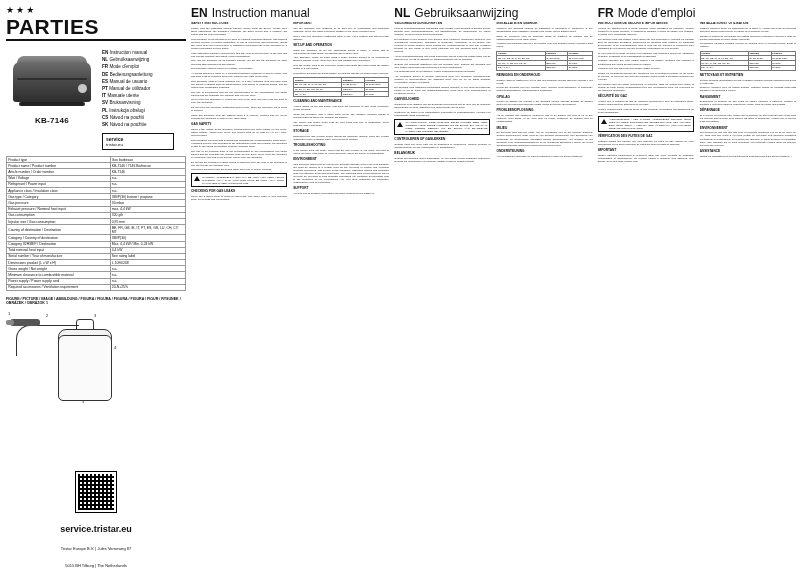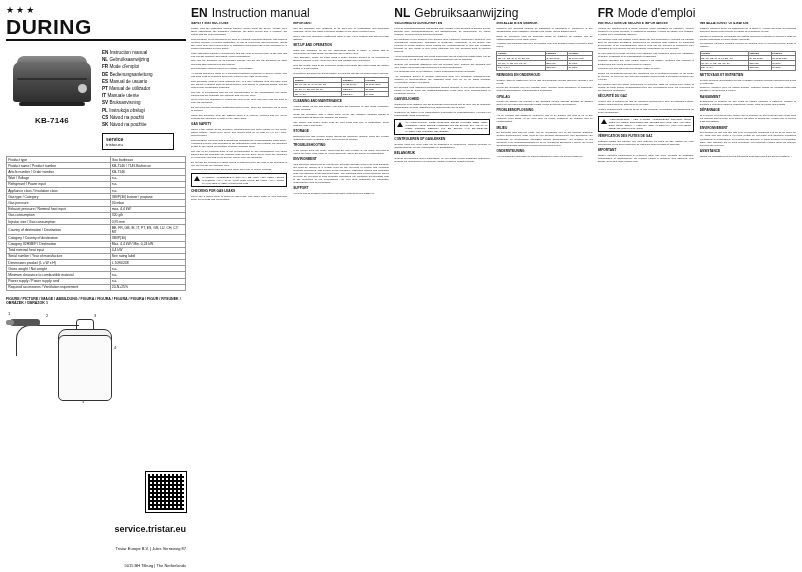--- a/index.html
+++ b/index.html
@@ -45,21 +45,21 @@
   .figcap{font-size:3.6px;line-height:4.4px;margin-top:6px;font-weight:bold;}
   .figure{margin-top:3px;width:172px;height:96px;position:relative;}
   .cyl{position:absolute;left:52px;top:26px;width:52px;height:64px;border:1.2px solid #333;border-radius:6px 6px 5px 5px;background:#fafafa;}
   .cyl2{position:absolute;left:52px;top:20px;width:52px;height:10px;border:1.2px solid #333;border-radius:8px 8px 0 0;background:#f2f2f2;}
   .valve{position:absolute;left:70px;top:10px;width:16px;height:12px;border:1.2px solid #333;border-radius:3px;background:#fff;}
   .hose{position:absolute;left:10px;top:16px;width:62px;height:30px;border-top:1.2px solid #333;border-left:1.2px solid #333;border-radius:14px 0 0 0;}
   .torch{position:absolute;left:4px;top:10px;width:30px;height:7px;background:#555;border-radius:3px;}
   .torchtip{position:absolute;left:0px;top:11px;width:8px;height:5px;background:#888;border-radius:2px;}
   .fignum{position:absolute;font-size:4px;color:#222;}
 
-  .qrzone{margin-top:auto;display:flex;flex-direction:column;align-items:flex-end;gap:12px;}
+  .qrzone{margin-top:auto;display:flex;flex-direction:column;align-items:center;gap:12px;}
   .qr{width:36px;height:36px;background:
      repeating-linear-gradient(0deg,#000 0 2px,#fff 2px 4px),
      repeating-linear-gradient(90deg,#000 0 2px,transparent 2px 4px);
      background-blend-mode:multiply;border:2px solid #fff;outline:1px solid #000;}
   .svcurl{font-size:9px;font-weight:bold;}
   .addr{font-size:4px;line-height:5px;}
 
   
   .txtcol{flex:1;display:flex;flex-direction:column;min-width:0;}
   .lang-head{display:flex;align-items:baseline;gap:4px;border-bottom:0px;margin-bottom:2px;}
@@ -78,21 +78,21 @@
 </head>
 <body>
 
 <div class="page">
   <div class="cols">
 
     <div class="col1">
 
       <div class="brand">
         <div class="stars">★★★</div>
-        <div class="brandname">DURING</div>
+        <div class="brandname">PARTIES</div>
         <div class="brandrule"></div>
       </div>
 
       <div class="prodzone">
         <div class="prodimgwrap">
           <div class="prodimg">
             <div class="appl-lid"></div>
             <div class="appl-body"></div>
             <div class="appl-line"></div>
             <div class="appl-knob"></div>

